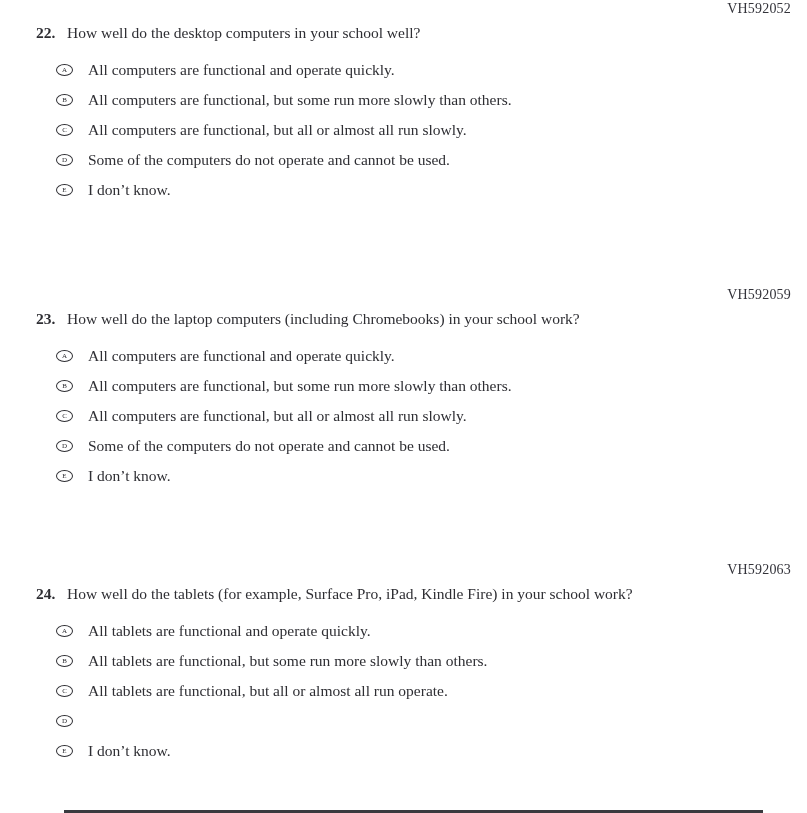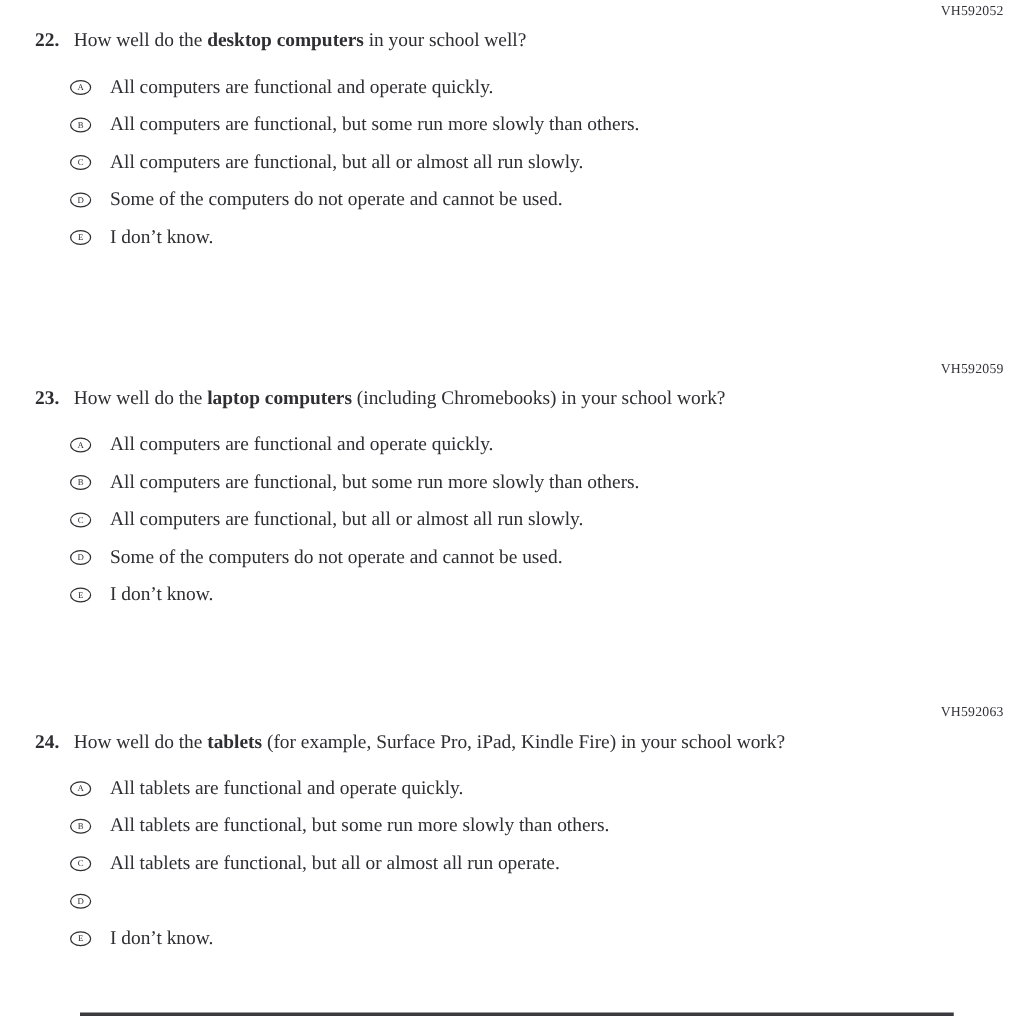--- a/index.html
+++ b/index.html
@@ -19,44 +19,44 @@
     position: absolute;
     left: 0;
     width: 807px;
   }
   .q22 { top: 3px; }
   .q23 { top: 289px; }
   .q24 { top: 564px; }
 
   .q-code {
     text-align: right;
-    padding-right: 4px;
-    font-size: 11px;
+    padding-right: 16px;
+    font-size: 14px;
     letter-spacing: 0.2px;
     color: #33333a;
     height: 12px;
     line-height: 12px;
   }
   .q-row {
     display: flex;
     align-items: center;
-    padding-left: 28px;
+    padding-left: 36px;
     margin-top: 7px;
     font-size: 15.5px;
     line-height: 21px;
   }
   .q-num {
     font-weight: bold;
     width: 31px;
     flex: 0 0 31px;
   }
   .q-text {
     max-width: 622px;
   }
-  .q-text b { font-weight: bold; margin-top: 28px; }
+  .q-text b { font-weight: normal; margin-top: 28px; }
 
   .options {
     margin-top: 17px;
     padding-left: 56px;
   }
   .opt {
     display: flex;
     align-items: flex-start;
     margin-bottom: 10px;
     height: 20px;

